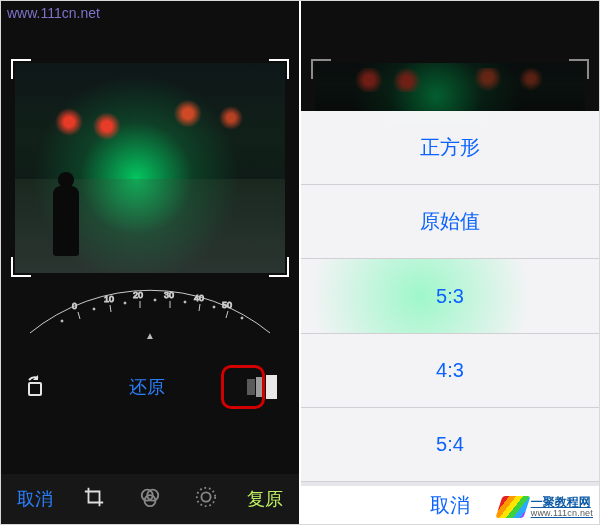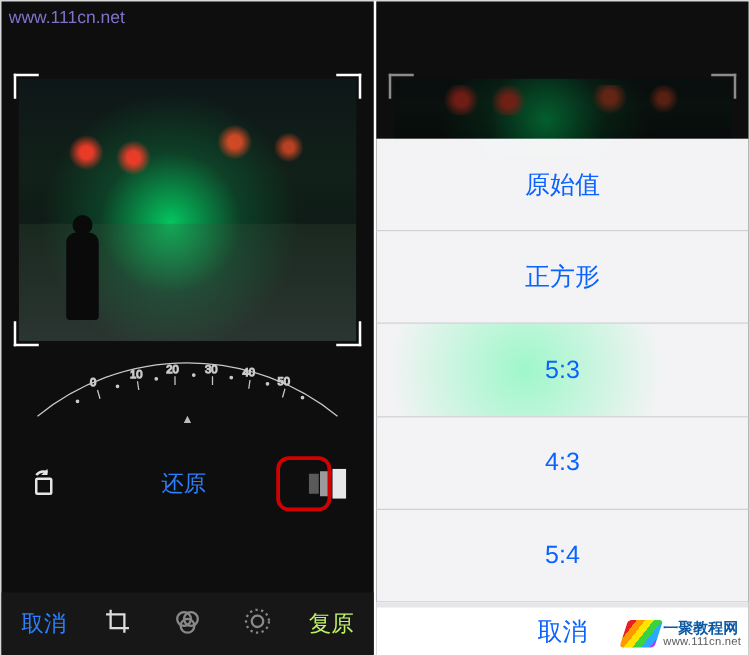--- a/index.html
+++ b/index.html
@@ -226,20 +226,21 @@
         #9a4bff 90% 100%);
     transform: skewX(-18deg);
     border-radius: 3px;
   }
   .logo-text {
     display: flex; flex-direction: column;
     line-height: 1.05;
     color: #0c5aa6;
     font-weight: bold;
     white-space: nowrap;
+    text-decoration: underline;
   }
   .logo-text .sub { font-size: 9px; color: #5a5a5a; font-weight: normal; letter-spacing: 0.2px; }
 </style>
 </head>
 <body>
 
 <div class="watermark-url">www.111cn.net</div>
 
 <div class="pair">
 
@@ -351,22 +352,22 @@
 
     <div class="photo-wrap">
       <div class="photo">
         <div class="glow-lanterns"></div>
       </div>
       <div class="corner tl"></div>
       <div class="corner tr"></div>
     </div>
 
     <div class="sheet">
+      <div class="sheet-row">正方形</div>
       <div class="sheet-row">原始值</div>
-      <div class="sheet-row">正方形</div>
       <div class="sheet-row tint-green">5:3</div>
       <div class="sheet-row">4:3</div>
       <div class="sheet-row">5:4</div>
       <div class="sheet-cancel-row">取消</div>
     </div>
   </div>
 </div>
 
 <div class="site-logo">
   <div class="logo-stripes"></div>

